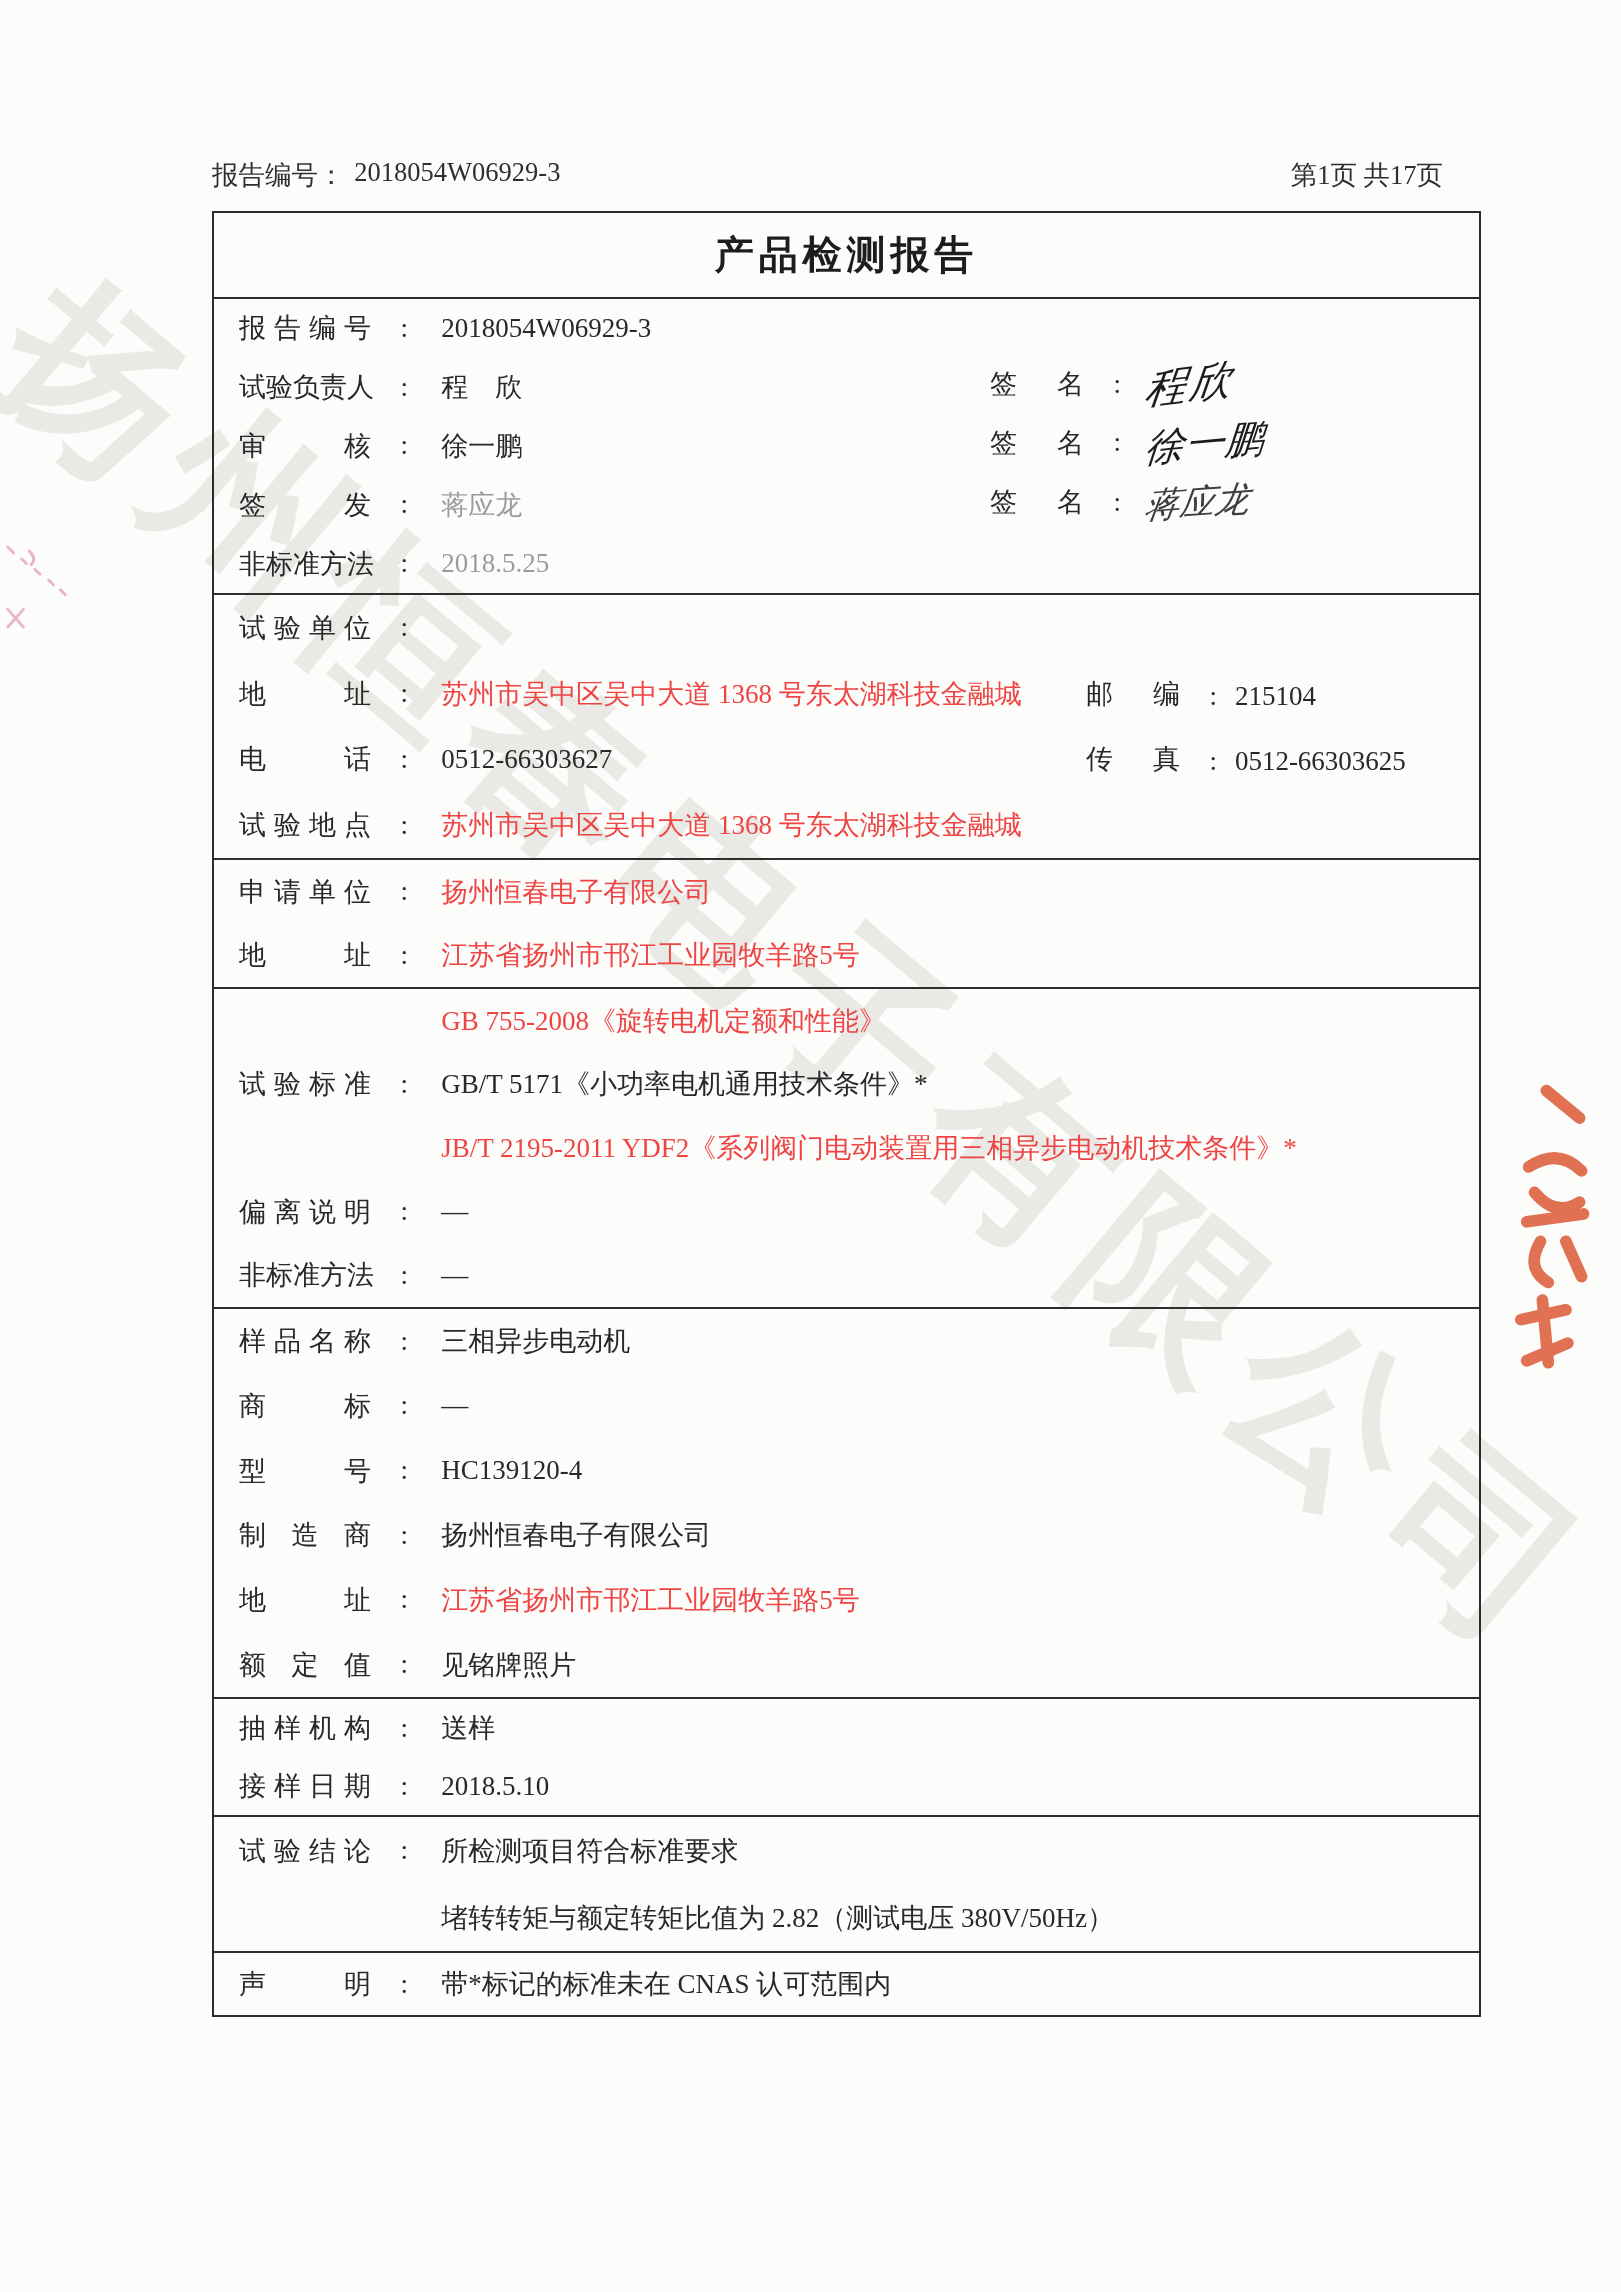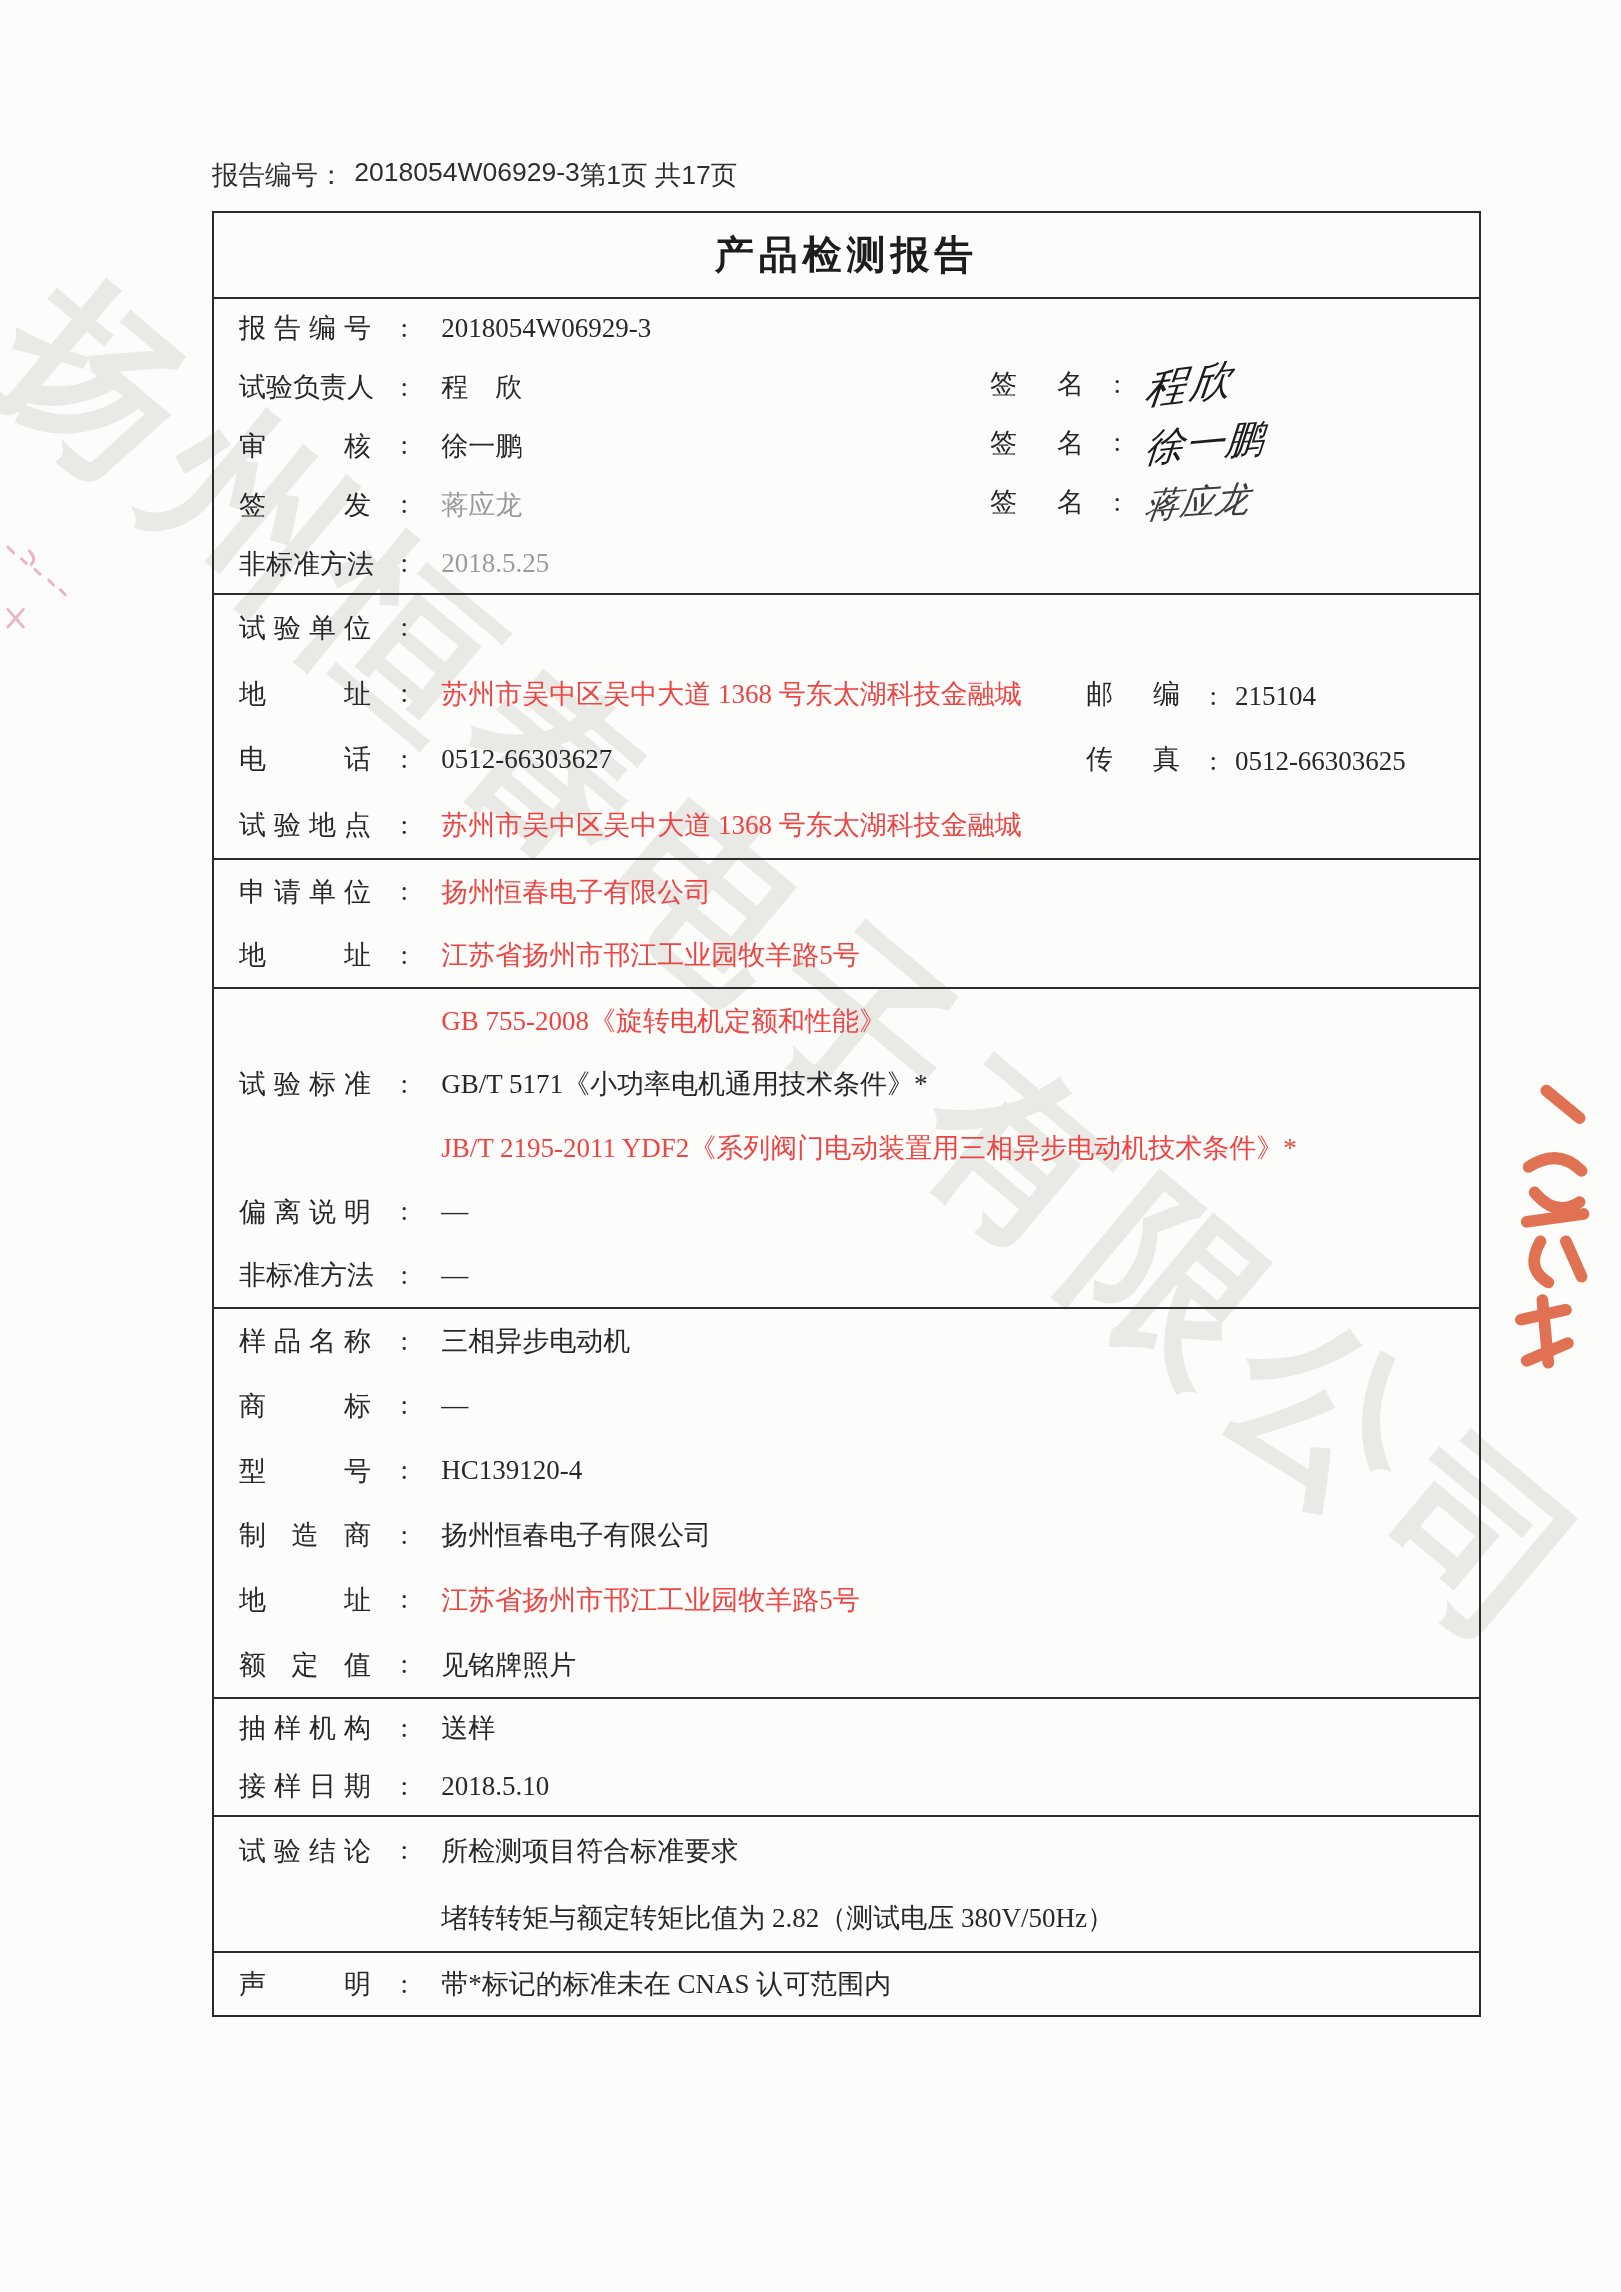--- a/index.html
+++ b/index.html
@@ -1,22 +1,22 @@
 <!DOCTYPE html>
 <html><head>
 <meta charset="utf-8">
 <style>
   html,body{margin:0;padding:0;background:#e8e8e8}
   .page{position:relative;width:1621px;height:2293px;background:#fcfcfa;overflow:hidden;
         font-family:"Liberation Serif","DejaVu Serif",serif;color:#282828}
   .watermark{position:absolute;left:103px;top:230px;transform:rotate(40deg);transform-origin:0 0;
         font-size:181px;font-weight:700;letter-spacing:19.6px;color:#dadad6;opacity:.55;
         white-space:nowrap;z-index:0;pointer-events:none;font-family:"Liberation Sans","DejaVu Sans",sans-serif}
-  .pagehead{position:absolute;top:157px;left:212px;width:1231px;display:flex;justify-content:flex-start;
-        font-family:Liberation Sans, sans-serif;font-size:26.5px;color:#2f2f2f;z-index:2}
+  .pagehead{position:absolute;top:157px;left:212px;width:1231px;display:flex;justify-content:space-between;
+        font-family:Liberation Serif, serif;font-size:26.5px;color:#2f2f2f;z-index:2}
   .pagehead .grp{display:flex;gap:9.8px;white-space:nowrap}
   .doc{position:absolute;left:212px;top:211px;width:1265px;border:2.9px solid #2b2b2b;z-index:1;background:transparent}
   .titlebar{height:84px;display:flex;align-items:center;justify-content:center;border-bottom:2.9px solid #2b2b2b}
   .title{font-size:39px;font-weight:700;letter-spacing:4.9px;font-family:Liberation Sans, sans-serif;color:#1d1d1d}
   .sec{display:flex;flex-direction:column;justify-content:space-around;border-top:2px solid #2e2e2e}
   .sec.first{border-top:none}
   .row{position:relative;display:flex;align-items:center;padding-left:25px;font-size:27px;white-space:nowrap}
   .lbl{display:inline-block;width:132px;text-align:justify;text-align-last:justify;flex:none}
   .colon{display:inline-block;margin-left:25.5px;width:15.7px;text-align:center;flex:none}
   .val{margin-left:29px}

